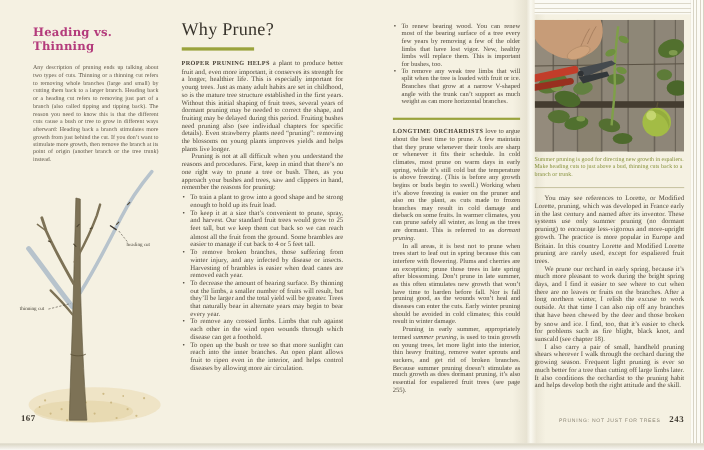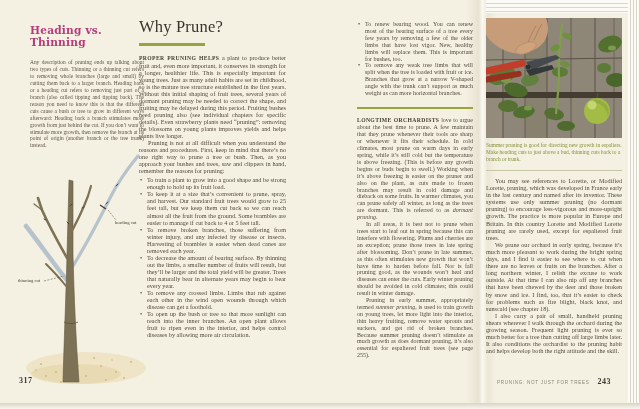--- a/index.html
+++ b/index.html
@@ -20,21 +20,21 @@
   .sidebar-title{font-size:10.6px;font-weight:bold;color:#b43c7c;letter-spacing:.2px;
     font-family:"DejaVu Serif", serif;margin:0 0 11px 0;line-height:12px;}
   .sidebar-body{font-size:5.4px;line-height:6.95px;color:#5c5446;text-align:justify;margin:0;}
 
   .illus{position:absolute;left:16px;top:146px;width:136px;height:250px;}
   .illus svg{position:absolute;left:0;top:0;}
   .cut-label{position:absolute;font-size:4.6px;color:#454035;line-height:5px;white-space:nowrap;}
   .label-heading{left:99px;top:74px;}
   .label-thinning{left:2px;top:132px;}
 
-  .col1{position:absolute;left:139px;top:17px;width:147px;height:380px;overflow:hidden;}
+  .col1{position:absolute;left:165px;top:17px;width:147px;height:380px;overflow:hidden;}
   .col2{position:absolute;left:357px;top:21px;width:116px;height:376px;overflow:hidden;}
   .sec-heading{font-size:16.5px;font-weight:normal;color:#38342c;margin:0 0 7px 0;line-height:19px;
     font-family:"Liberation Serif", serif;letter-spacing:.2px;}
   .rule{height:2.5px;background:#9aa33c;margin:0 0 8px 0;}
   .rule-short{width:66px;}
   .rule-full{width:100%;}
   .body-p{font-size:6.2px;line-height:7.05px;color:#50483c;text-align:justify;margin:0;}
   .col2 .body-p{font-size:6.0px;line-height:6.9px;}
   .indent{text-indent:9px;}
   .lead-in{font-weight:bold;font-size:5.7px;letter-spacing:.35px;color:#453e33;}
@@ -48,21 +48,21 @@
     color:#3c372e;letter-spacing:.5px;}
 
   
   .photo{position:absolute;left:486px;top:18px;width:136px;height:120px;overflow:hidden;}
   .photo-caption{position:absolute;left:486px;top:142px;width:136px;font-size:5.4px;
     line-height:7px;color:#85903a;text-align:left;margin:0;}
   .caption-rule{position:absolute;left:486px;top:170px;width:136px;height:1px;background:#c9c5a4;}
   .right-body{position:absolute;left:486px;top:177px;width:136px;height:196px;overflow:hidden;}
   .right-body .body-p{font-size:6.2px;line-height:7.1px;}
   .right-footer{position:absolute;left:486px;top:377px;width:136px;display:flex;
-    justify-content:center;align-items:baseline;gap:8px;}
+    justify-content:flex-end;align-items:baseline;gap:8px;}
   .running{font-family:"Liberation Sans", sans-serif;font-size:4.6px;letter-spacing:.7px;
     color:#8b8575;}
   .folio-right{font-size:8px;font-weight:bold;color:#3c372e;letter-spacing:.5px;}
   i{font-style:italic;}
 </style>
 </head>
 <body>
 
 <div class="stage">
   <div class="paper"></div>
@@ -144,21 +144,21 @@
       <li>To remove any weak tree limbs that will split when the tree is loaded with fruit or ice. Branches that grow at a narrow V-shaped angle with the trunk can’t support as much weight as can more horizontal branches.</li>
     </ul>
     <div class="when-block">
       <div class="rule rule-full"></div>
       <p class="body-p"><span class="lead-in">LONGTIME ORCHARDISTS</span><span> love to argue about the best time to prune. A few maintain that they prune whenever their tools are sharp or whenever it fits their schedule. In cold climates, most prune on warm days in early spring, while it’s still cold but the temperature is above freezing. (This is before any growth begins or buds begin to swell.) Working when it’s above freezing is easier on the pruner and also on the plant, as cuts made to frozen branches may result in cold damage and dieback on some fruits. In warmer climates, you can prune safely all winter, as long as the trees are dormant. This is referred to as </span><i>dormant pruning</i><span>.</span></p>
       <p class="body-p indent">In all areas, it is best not to prune when trees start to leaf out in spring because this can interfere with flowering. Plums and cherries are an exception; prune those trees in late spring after blossoming. Don’t prune in late summer, as this often stimulates new growth that won’t have time to harden before fall. Nor is fall pruning good, as the wounds won’t heal and diseases can enter the cuts. Early winter pruning should be avoided in cold climates; this could result in winter damage.</p>
       <p class="body-p indent"><span>Pruning in early summer, appropriately termed </span><i>summer pruning</i><span>, is used to train growth on young trees, let more light into the interior, thin heavy fruiting, remove water sprouts and suckers, and get rid of broken branches. Because summer pruning doesn’t stimulate as much growth as does dormant pruning, it’s also essential for espaliered fruit trees (see page 255).</span></p>
     </div>
   </div>
 
-  <div class="folio-left">317</div>
+  <div class="folio-left">167</div>
 
   <div class="photo">
     <svg viewBox="0 0 136 120" width="136" height="120">
       <rect width="136" height="120" fill="#8e8678"></rect>
       <g>
         <rect x="0" width="17" height="120" fill="#948b7c"></rect>
         <rect x="39" width="22" height="120" fill="#89816f"></rect>
         <rect x="85" width="24" height="120" fill="#8e8777"></rect>
         <line x1="17" y1="0" x2="17" y2="120" stroke="#6b6458" stroke-width="1.4"></line>
         <line x1="39" y1="0" x2="39" y2="120" stroke="#6b6458" stroke-width="1.2"></line>

